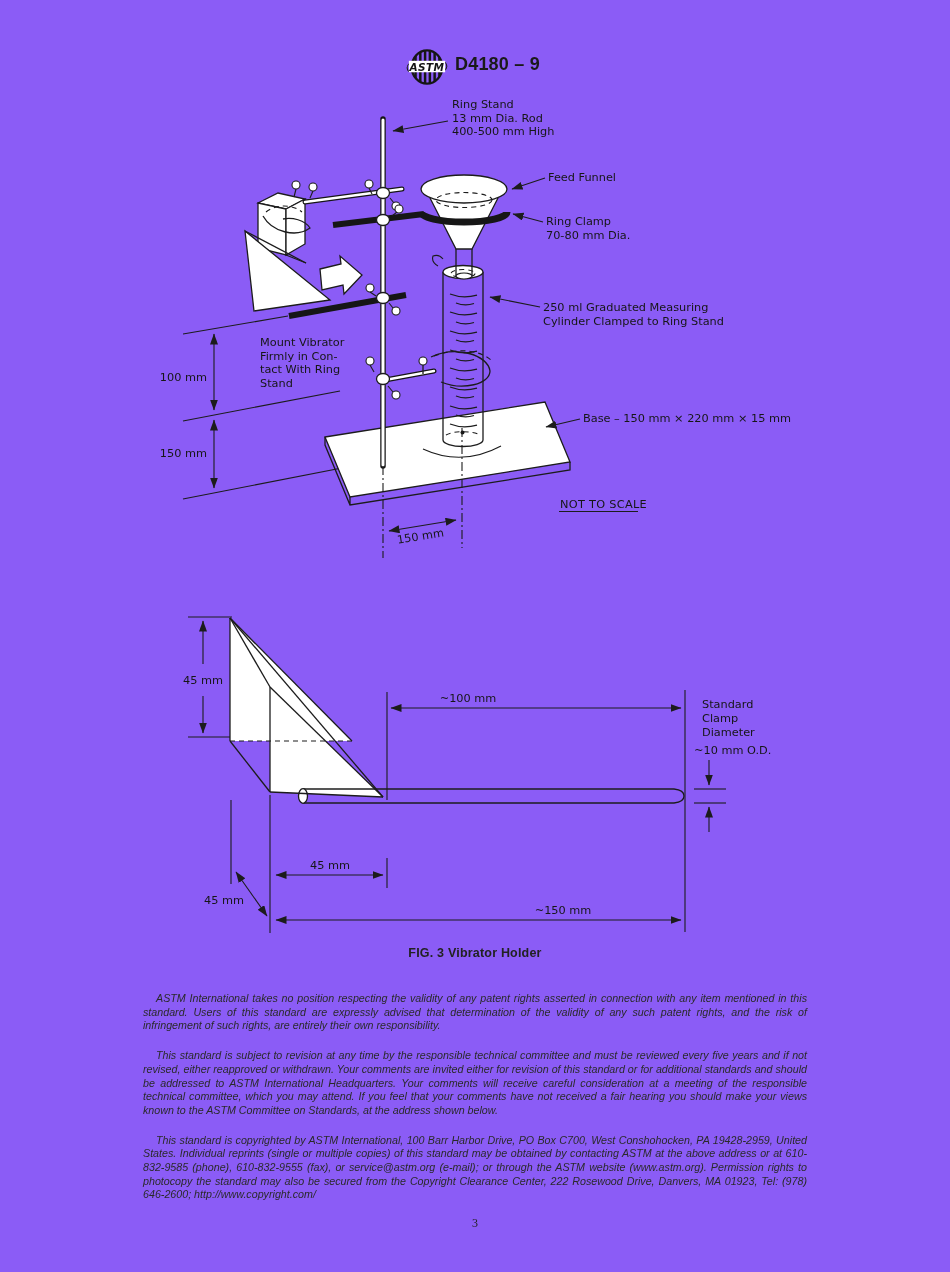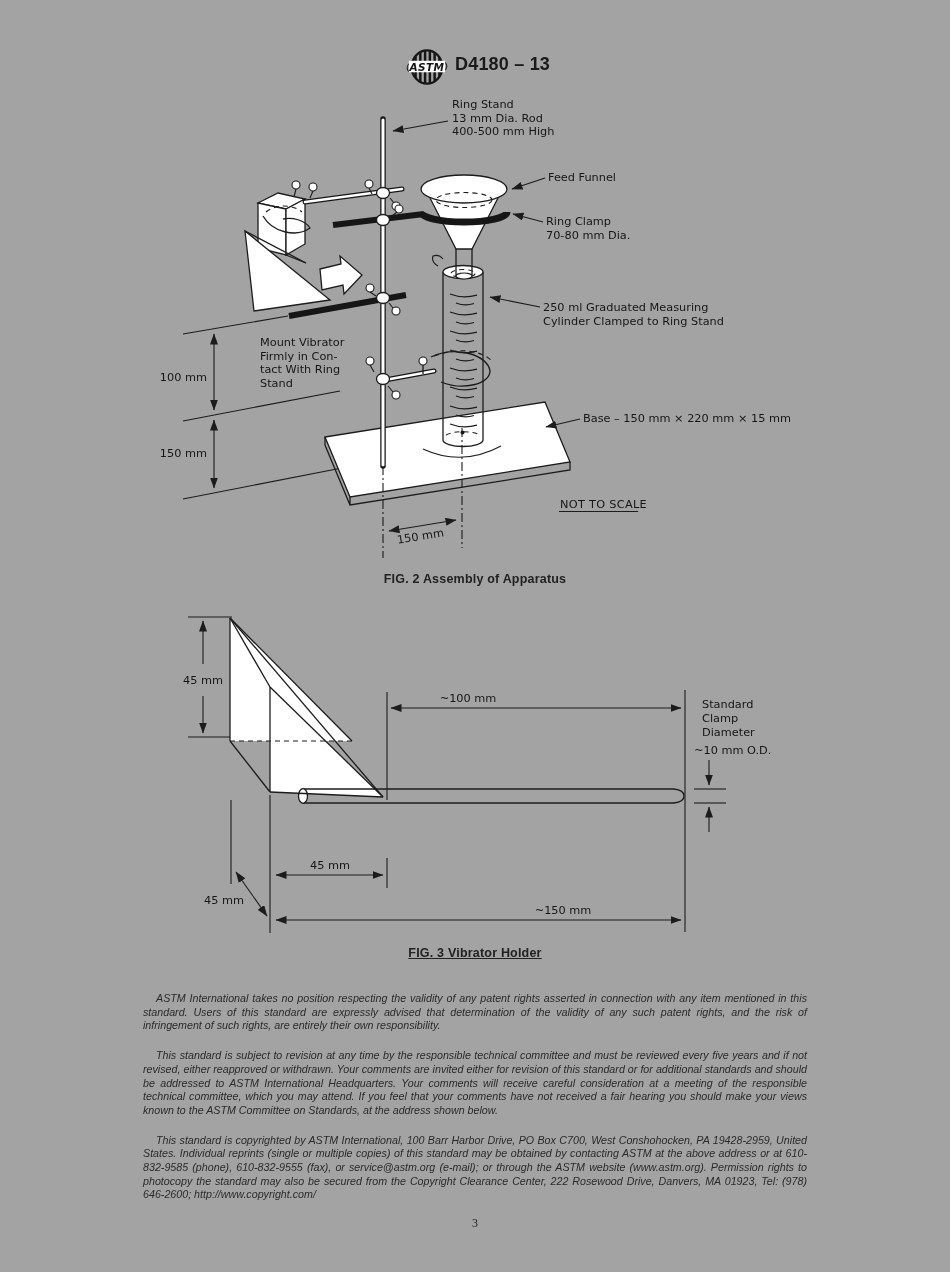--- a/index.html
+++ b/index.html
@@ -1,16 +1,16 @@
 <!DOCTYPE html>
 <html><head>
 <meta charset="utf-8">
 <style>
   html,body{margin:0;padding:0;background:#fff;}
-  .page{position:relative;width:950px;height:1272px;background:#a3a3a3;overflow:hidden;
+  .page{position:relative;width:950px;height:1272px;background:#8b5cf6;overflow:hidden;
         font-family:"Liberation Sans",sans-serif;color:#161616;}
   .abs{position:absolute;}
   .page-title{left:455px;top:54px;font-size:18px;font-weight:bold;color:#1a1a1a;letter-spacing:.2px;}
   .fig-caption{left:0;width:950px;text-align:center;font-size:12.5px;font-weight:bold;color:#222;letter-spacing:.2px;}
   .footer{left:143px;top:976px;width:664px;margin-top:16px;}
   .footer p{margin:0 0 16px 0;font-style:italic;font-size:10.7px;line-height:13.7px;
             text-align:justify;text-indent:13px;color:#2a2a2a;
             font-family:"Liberation Sans",sans-serif;}
   .page-num{left:0;top:1216px;width:950px;text-align:center;font-size:12px;
             font-family:"Liberation Serif",serif;color:#222;}
@@ -41,21 +41,21 @@
       <line x1="10" y1="2" x2="10" y2="40"></line>
         <line x1="15" y1="2" x2="15" y2="40"></line>
       <line x1="20" y1="2" x2="20" y2="40"></line>
         <line x1="25" y1="2" x2="25" y2="40"></line>
       <line x1="30" y1="2" x2="30" y2="40"></line>
         <line x1="35" y1="2" x2="35" y2="40"></line>
     </g>
     <rect x="3" y="14.5" width="38" height="12" fill="#fff"></rect>
     <text x="22" y="25" text-anchor="middle" style="font-size:11px;font-weight:bold;font-style:italic;letter-spacing:.4px;">ASTM</text>
   </svg>
-  <div class="abs page-title">D4180 – 13</div>
+  <div class="abs page-title">D4180 – 9</div>
 
   <svg class="abs" style="left:150px;top:90px;" width="660" height="475" viewBox="150 90 660 475">
     <defs>
       <marker id="ah" orient="auto-start-reverse" markerWidth="12" markerHeight="9" refX="10.5" refY="4" markerUnits="userSpaceOnUse">
         <path d="M0,0 L11,4 L0,8 Z" fill="#1c1c1c"></path>
       </marker>
     </defs>
 
     <g>
       <line x1="183" y1="334" x2="288" y2="316" class="lw thin"></line>
@@ -196,21 +196,20 @@
       <text x="260" y="346">Mount Vibrator</text>
       <text x="260" y="359.5">Firmly in Con-</text>
       <text x="260" y="373">tact With Ring</text>
       <text x="260" y="386.5">Stand</text>
 
       <text x="560" y="508" style="letter-spacing:.3px;">NOT TO SCALE</text>
       <line x1="559" y1="511.5" x2="638" y2="511.5" class="lw thin"></line>
     </g>
   </svg>
 
-  <div class="abs fig-caption" style="top:572px;">FIG. 2 Assembly of Apparatus</div>
 
   <svg class="abs" style="left:150px;top:600px;" width="700" height="340" viewBox="150 600 700 340">
 
     <g>
       <line x1="188" y1="617" x2="232" y2="617" class="lw thin"></line>
       <line x1="188" y1="737" x2="232" y2="737" class="lw thin"></line>
       <line x1="203" y1="664" x2="203" y2="621" class="lw thin" marker-end="url(#ah)"></line>
       <line x1="203" y1="696" x2="203" y2="733" class="lw thin" marker-end="url(#ah)"></line>
       <text x="203" y="684" text-anchor="middle">45 mm</text>
     </g>
@@ -261,21 +260,21 @@
       <line x1="236" y1="872" x2="267" y2="916" class="lw thin" marker-start="url(#ah)" marker-end="url(#ah)"></line>
       <text x="244" y="904" text-anchor="end">45 mm</text>
       <line x1="387" y1="858" x2="387" y2="888" class="lw thin"></line>
       <line x1="276" y1="875" x2="383" y2="875" class="lw thin" marker-start="url(#ah)" marker-end="url(#ah)"></line>
       <text x="330" y="869" text-anchor="middle">45 mm</text>
       <line x1="276" y1="920" x2="681" y2="920" class="lw thin" marker-start="url(#ah)" marker-end="url(#ah)"></line>
       <text x="563" y="914" text-anchor="middle">~150 mm</text>
     </g>
   </svg>
 
-  <div class="abs fig-caption" style="top:946px;text-decoration:underline;">FIG. 3 Vibrator Holder</div>
+  <div class="abs fig-caption" style="top:946px;">FIG. 3 Vibrator Holder</div>
 
   <div class="abs footer">
     <p>ASTM International takes no position respecting the validity of any patent rights asserted in connection with any item mentioned in this standard. Users of this standard are expressly advised that determination of the validity of any such patent rights, and the risk of infringement of such rights, are entirely their own responsibility.</p>
     <p>This standard is subject to revision at any time by the responsible technical committee and must be reviewed every five years and if not revised, either reapproved or withdrawn. Your comments are invited either for revision of this standard or for additional standards and should be addressed to ASTM International Headquarters. Your comments will receive careful consideration at a meeting of the responsible technical committee, which you may attend. If you feel that your comments have not received a fair hearing you should make your views known to the ASTM Committee on Standards, at the address shown below.</p>
     <p>This standard is copyrighted by ASTM International, 100 Barr Harbor Drive, PO Box C700, West Conshohocken, PA 19428-2959, United States. Individual reprints (single or multiple copies) of this standard may be obtained by contacting ASTM at the above address or at 610-832-9585 (phone), 610-832-9555 (fax), or service@astm.org (e-mail); or through the ASTM website (www.astm.org). Permission rights to photocopy the standard may also be secured from the Copyright Clearance Center, 222 Rosewood Drive, Danvers, MA 01923, Tel: (978) 646-2600; http://www.copyright.com/</p>
   </div>
 
   <div class="abs page-num">3</div>
 
 </div>

